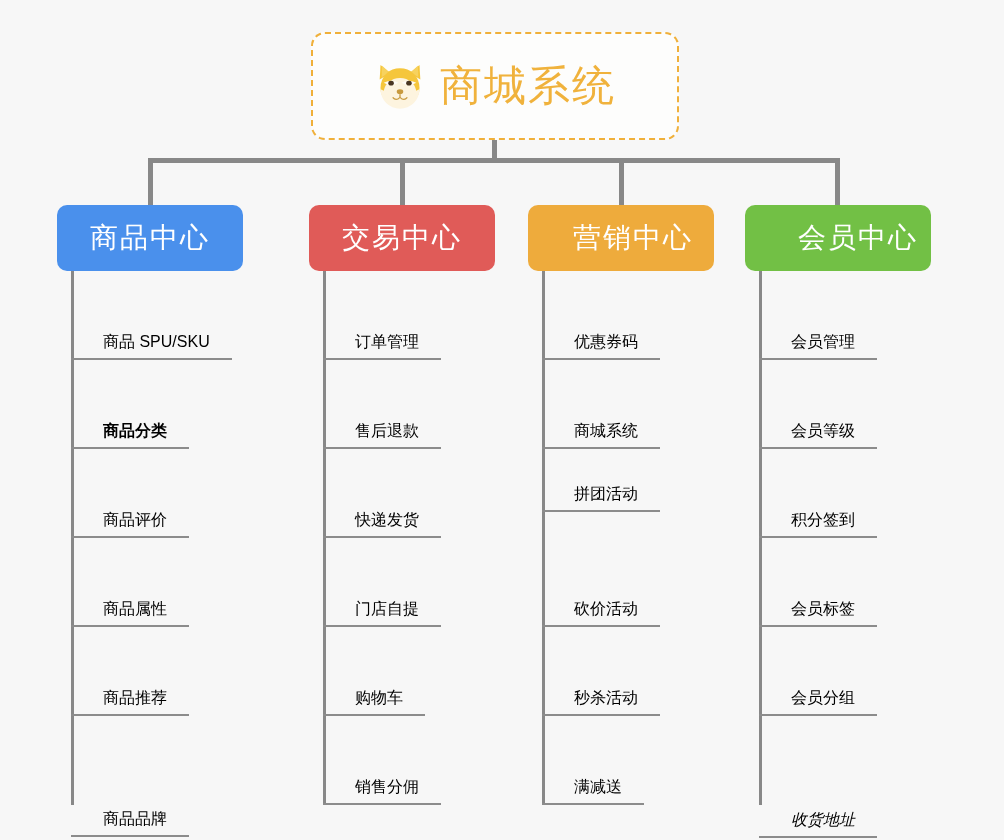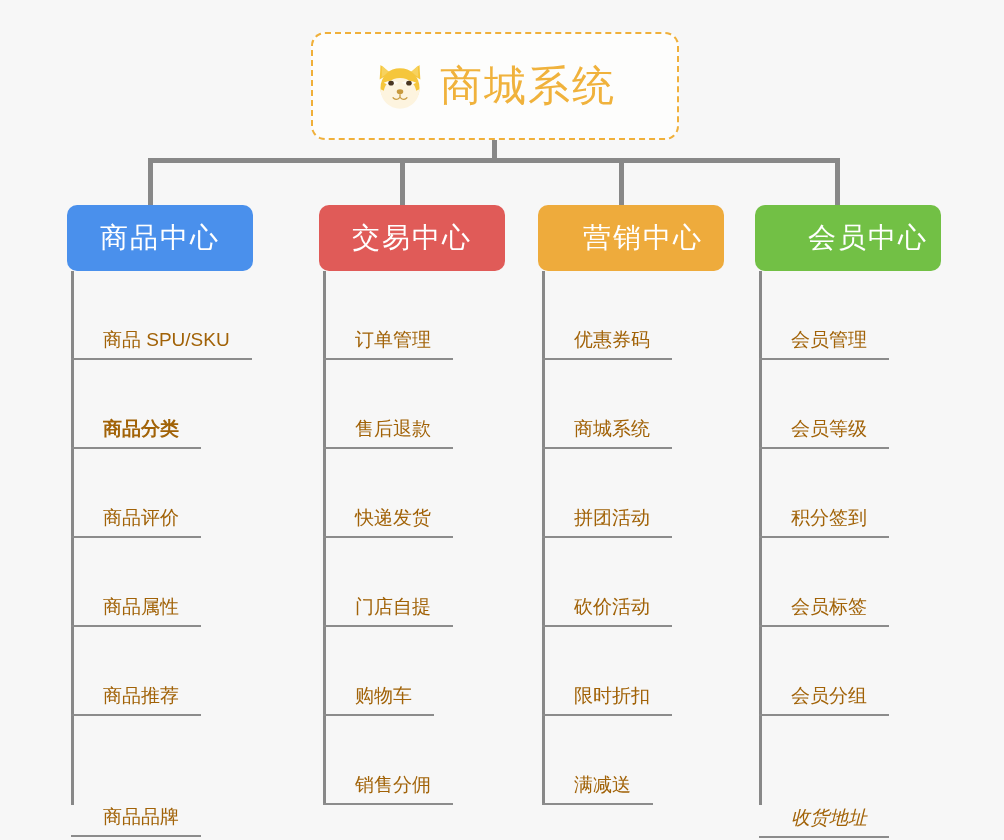--- a/index.html
+++ b/index.html
@@ -68,21 +68,20 @@
     position: absolute;
     top: 205px;
     left: 0;
     width: 186px;
     height: 66px;
     box-sizing: border-box;
     border-radius: 10px;
     display: flex;
     align-items: center;
     justify-content: center;
-    margin-left: 10px;
   }
   .branch-head-label {
     color: #ffffff;
     font-size: 28px;
     letter-spacing: 2px;
     line-height: 1;
     white-space: nowrap;
   }
 
   
@@ -102,22 +101,22 @@
     align-items: flex-end;
   }
   .leaf-inner {
     position: relative;
     display: inline-block;
     border-bottom: 2px solid #8c8c8c;
     padding: 0 22px 7px 32px;
     white-space: nowrap;
   }
   .leaf-label {
-    font-size: 19px;
-    color: #a16207;
+    font-size: 16px;
+    color: #000000;
     line-height: 1.15;
     white-space: nowrap;
   }
 </style>
 </head>
 <body style="background: rgb(247, 247, 247);">
 
 <div id="mindmap">
 
   <div class="root-node">
@@ -200,28 +199,28 @@
     <div class="branch-head" style="background: rgb(238, 171, 60); padding-left: 24px;">
         <span class="branch-head-label">营销中心</span>
       </div>
     <div class="spine" style="height: 534px; background: rgb(136, 136, 136);"></div>
   <div class="leaf" style="top: 271px;">
         <div class="leaf-inner"><span class="leaf-label">优惠券码</span></div>
       </div>
       <div class="leaf" style="top: 360px;">
         <div class="leaf-inner"><span class="leaf-label">商城系统</span></div>
       </div>
-      <div class="leaf" style="top: 449px; justify-content: flex-end;">
+      <div class="leaf" style="top: 423px; justify-content: flex-end;">
         <div class="leaf-inner"><span class="leaf-label">拼团活动</span></div>
       </div>
       <div class="leaf" style="top: 538px;">
         <div class="leaf-inner"><span class="leaf-label">砍价活动</span></div>
       </div>
       <div class="leaf" style="top: 627px;">
-        <div class="leaf-inner"><span class="leaf-label">限时折扣</span></div>
+        <div class="leaf-inner"><span class="leaf-label">秒杀活动</span></div>
       </div>
       <div class="leaf" style="top: 716px;">
         <div class="leaf-inner"><span class="leaf-label">满减送</span></div>
       </div>
     </div>
   <div class="branch" style="left:745px;">
     <div class="branch-head" style="background: rgb(114, 192, 69); padding-left: 40px;">
         <span class="branch-head-label">会员中心</span>
       </div>
     <div class="spine" style="height: 534px; background: rgb(136, 136, 136);"></div>

